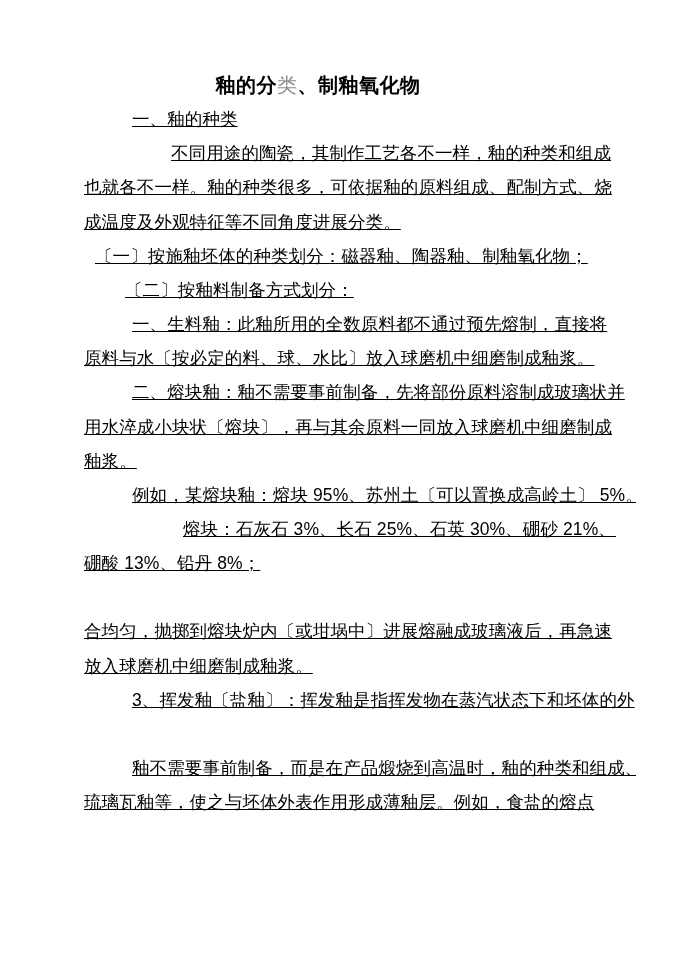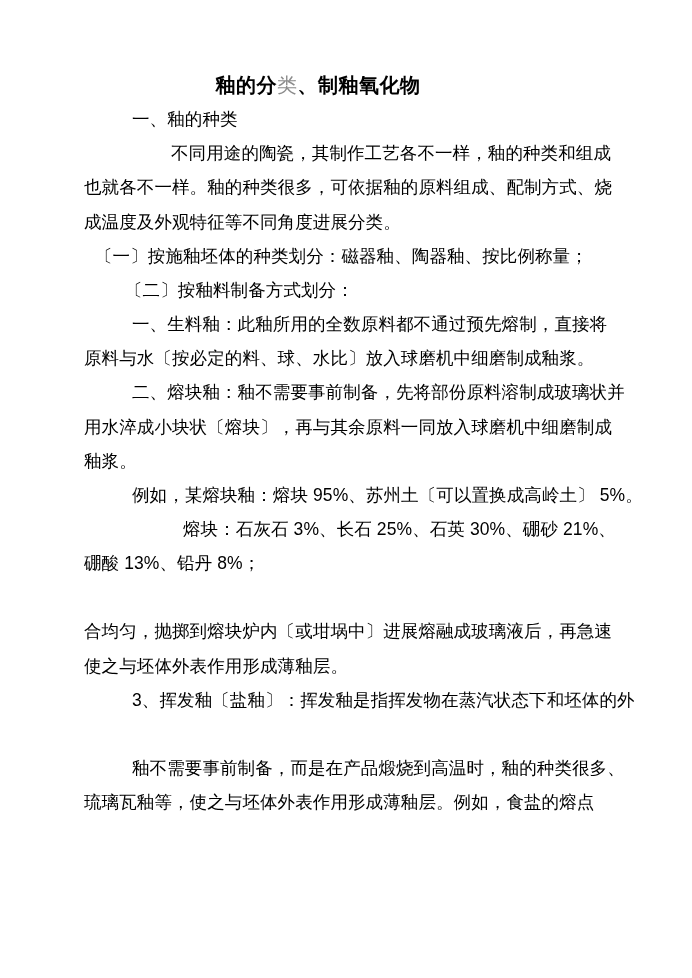--- a/index.html
+++ b/index.html
@@ -31,20 +31,21 @@
   .doc-title .gray {
     color: #8c8c8c;
     font-weight: 400;
   }
   .tline {
     position: absolute;
     font-size: 17.5px;
     line-height: 21px;
     white-space: nowrap;
     letter-spacing: 0.1px;
+    text-decoration: underline;
   }
   .x84  { left: 84px; }
   .x95  { left: 95px; }
   .x125 { left: 125px; }
   .x132 { left: 132px; }
   .x177 { left: 171px; }
   .x183 { left: 183px; }
 </style>
 </head>
 <body>
@@ -52,29 +53,29 @@
 <div class="page">
 
   <div class="doc-title">
     <span>釉的分</span><span class="gray">类</span><span>、制釉氧化物</span>
   </div>
 
   <div class="tline x132" style="top:109px">一、釉的种类</div>
   <div class="tline x177" style="top:143px">不同用途的陶瓷，其制作工艺各不一样，釉的种类和组成</div>
   <div class="tline x84" style="top:177px">也就各不一样。釉的种类很多，可依据釉的原料组成、配制方式、烧</div>
   <div class="tline x84" style="top:212px">成温度及外观特征等不同角度进展分类。</div>
-  <div class="tline x95" style="top:246px">〔一〕按施釉坯体的种类划分：磁器釉、陶器釉、按比例称量；</div>
+  <div class="tline x95" style="top:246px">〔一〕按施釉坯体的种类划分：磁器釉、陶器釉、制釉氧化物；</div>
   <div class="tline x125" style="top:280px">〔二〕按釉料制备方式划分：</div>
   <div class="tline x132" style="top:314px">一、生料釉：此釉所用的全数原料都不通过预先熔制，直接将</div>
   <div class="tline x84" style="top:348px">原料与水〔按必定的料、球、水比〕放入球磨机中细磨制成釉浆。</div>
   <div class="tline x132" style="top:382px">二、熔块釉：釉不需要事前制备，先将部份原料溶制成玻璃状并</div>
   <div class="tline x84" style="top:417px">用水淬成小块状〔熔块〕，再与其余原料一同放入球磨机中细磨制成</div>
   <div class="tline x84" style="top:451px">釉浆。</div>
   <div class="tline x132" style="top:485px">例如，某熔块釉：熔块 95%、苏州土〔可以置换成高岭土〕 5%。</div>
   <div class="tline x183" style="top:519px">熔块：石灰石 3%、长石 25%、石英 30%、硼砂 21%、</div>
   <div class="tline x84" style="top:553px">硼酸 13%、铅丹 8%；</div>
   <div class="tline x84" style="top:621px">合均匀，抛掷到熔块炉内〔或坩埚中〕进展熔融成玻璃液后，再急速</div>
-  <div class="tline x84" style="top:656px">使之与坯体外表作用形成薄釉层。</div>
+  <div class="tline x84" style="top:656px">放入球磨机中细磨制成釉浆。</div>
   <div class="tline x132" style="top:690px">3、挥发釉〔盐釉〕：挥发釉是指挥发物在蒸汽状态下和坯体的外</div>
-  <div class="tline x132" style="top:758px">釉不需要事前制备，而是在产品煅烧到高温时，釉的种类很多、</div>
+  <div class="tline x132" style="top:758px">釉不需要事前制备，而是在产品煅烧到高温时，釉的种类和组成、</div>
   <div class="tline x84" style="top:792px">琉璃瓦釉等，使之与坯体外表作用形成薄釉层。例如，食盐的熔点</div>
 
 </div>
 
 </body></html>

